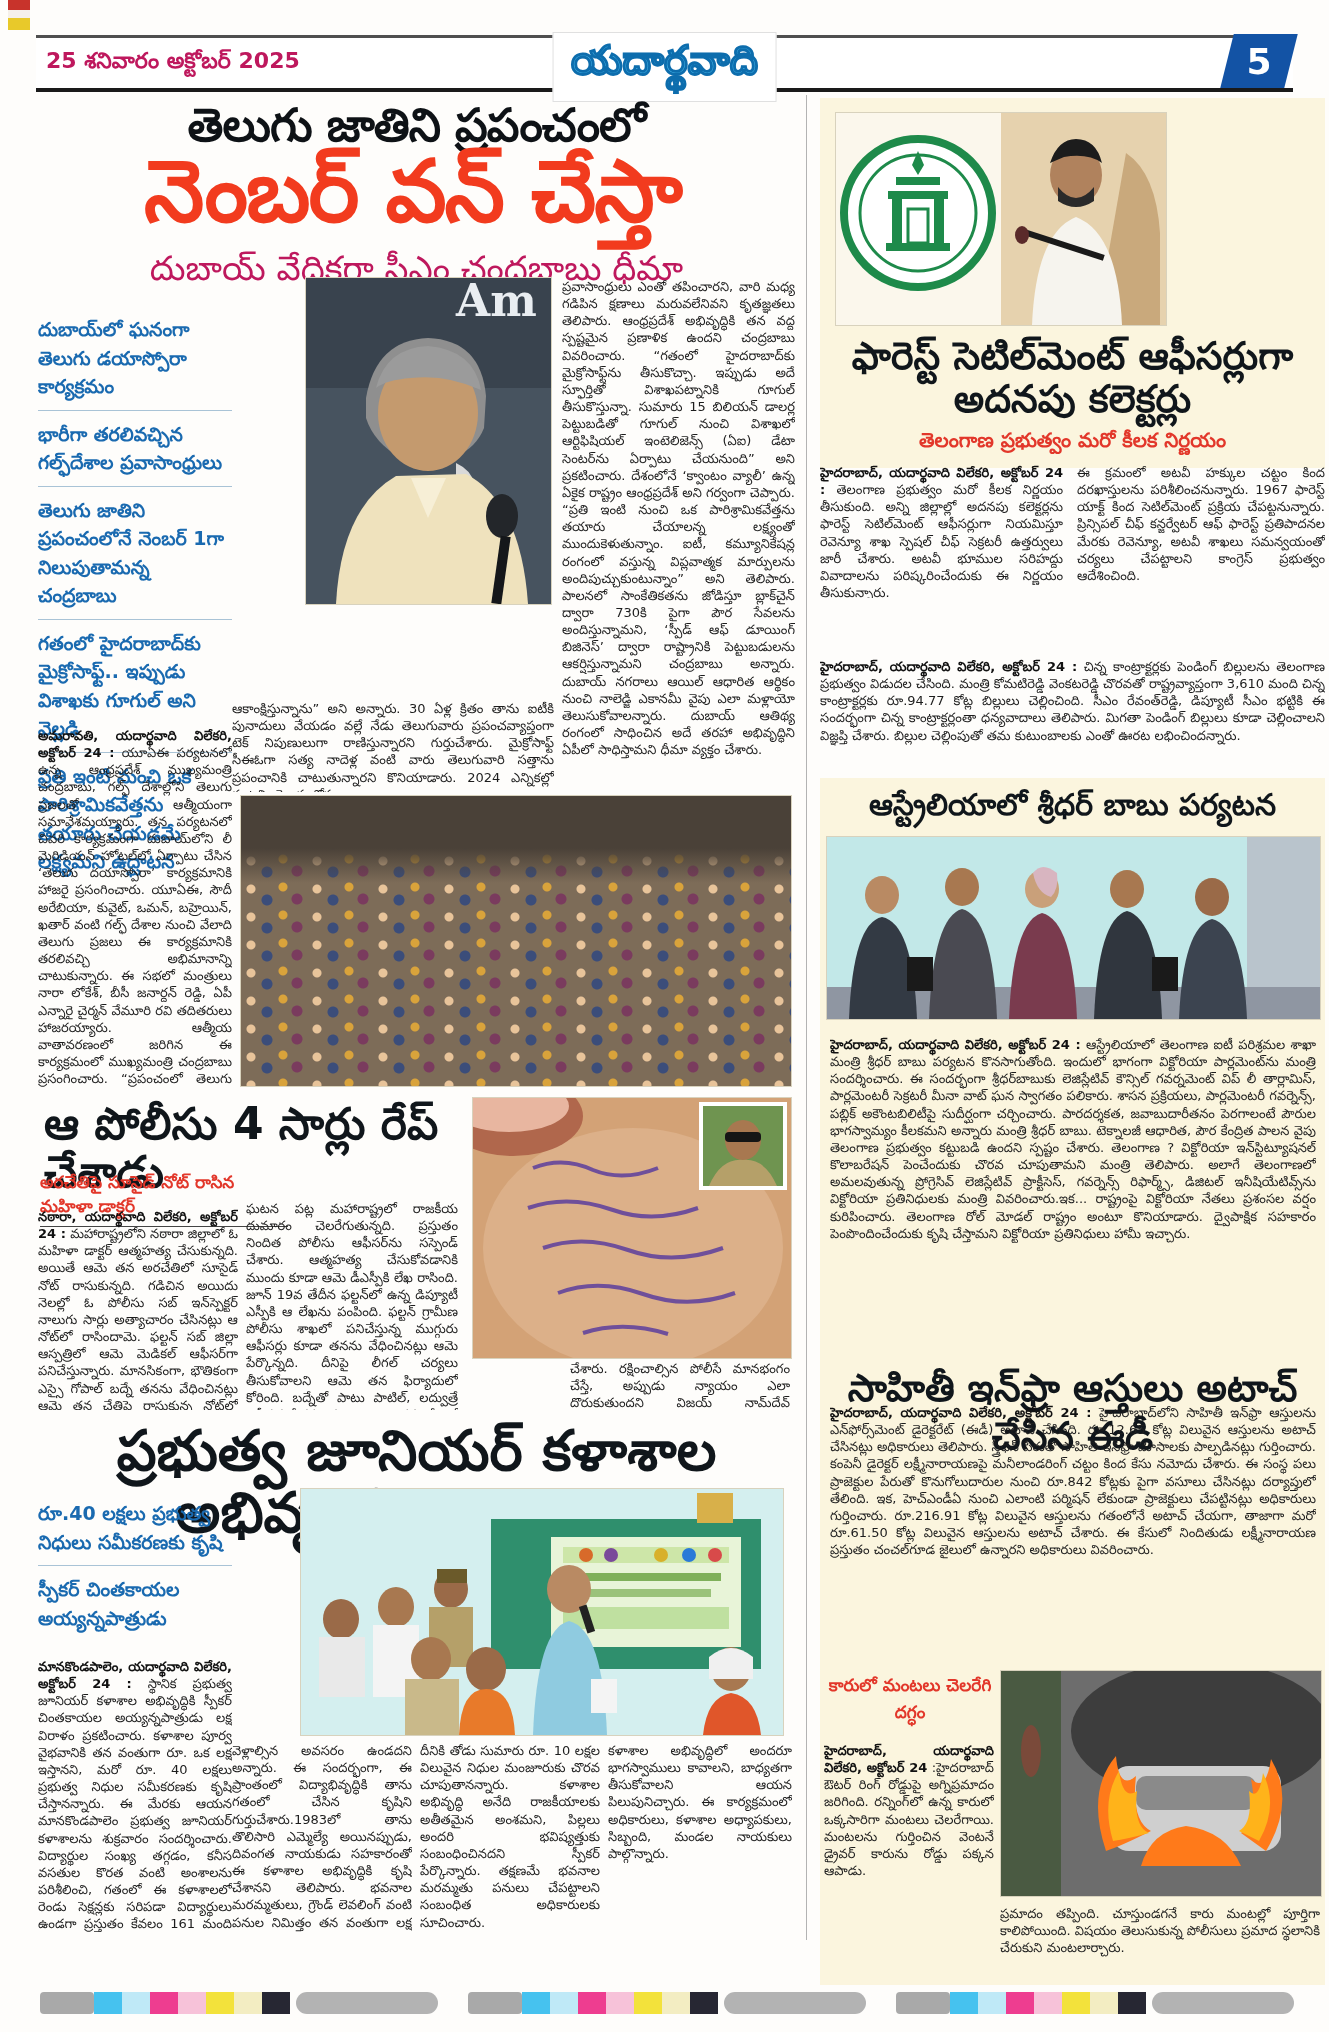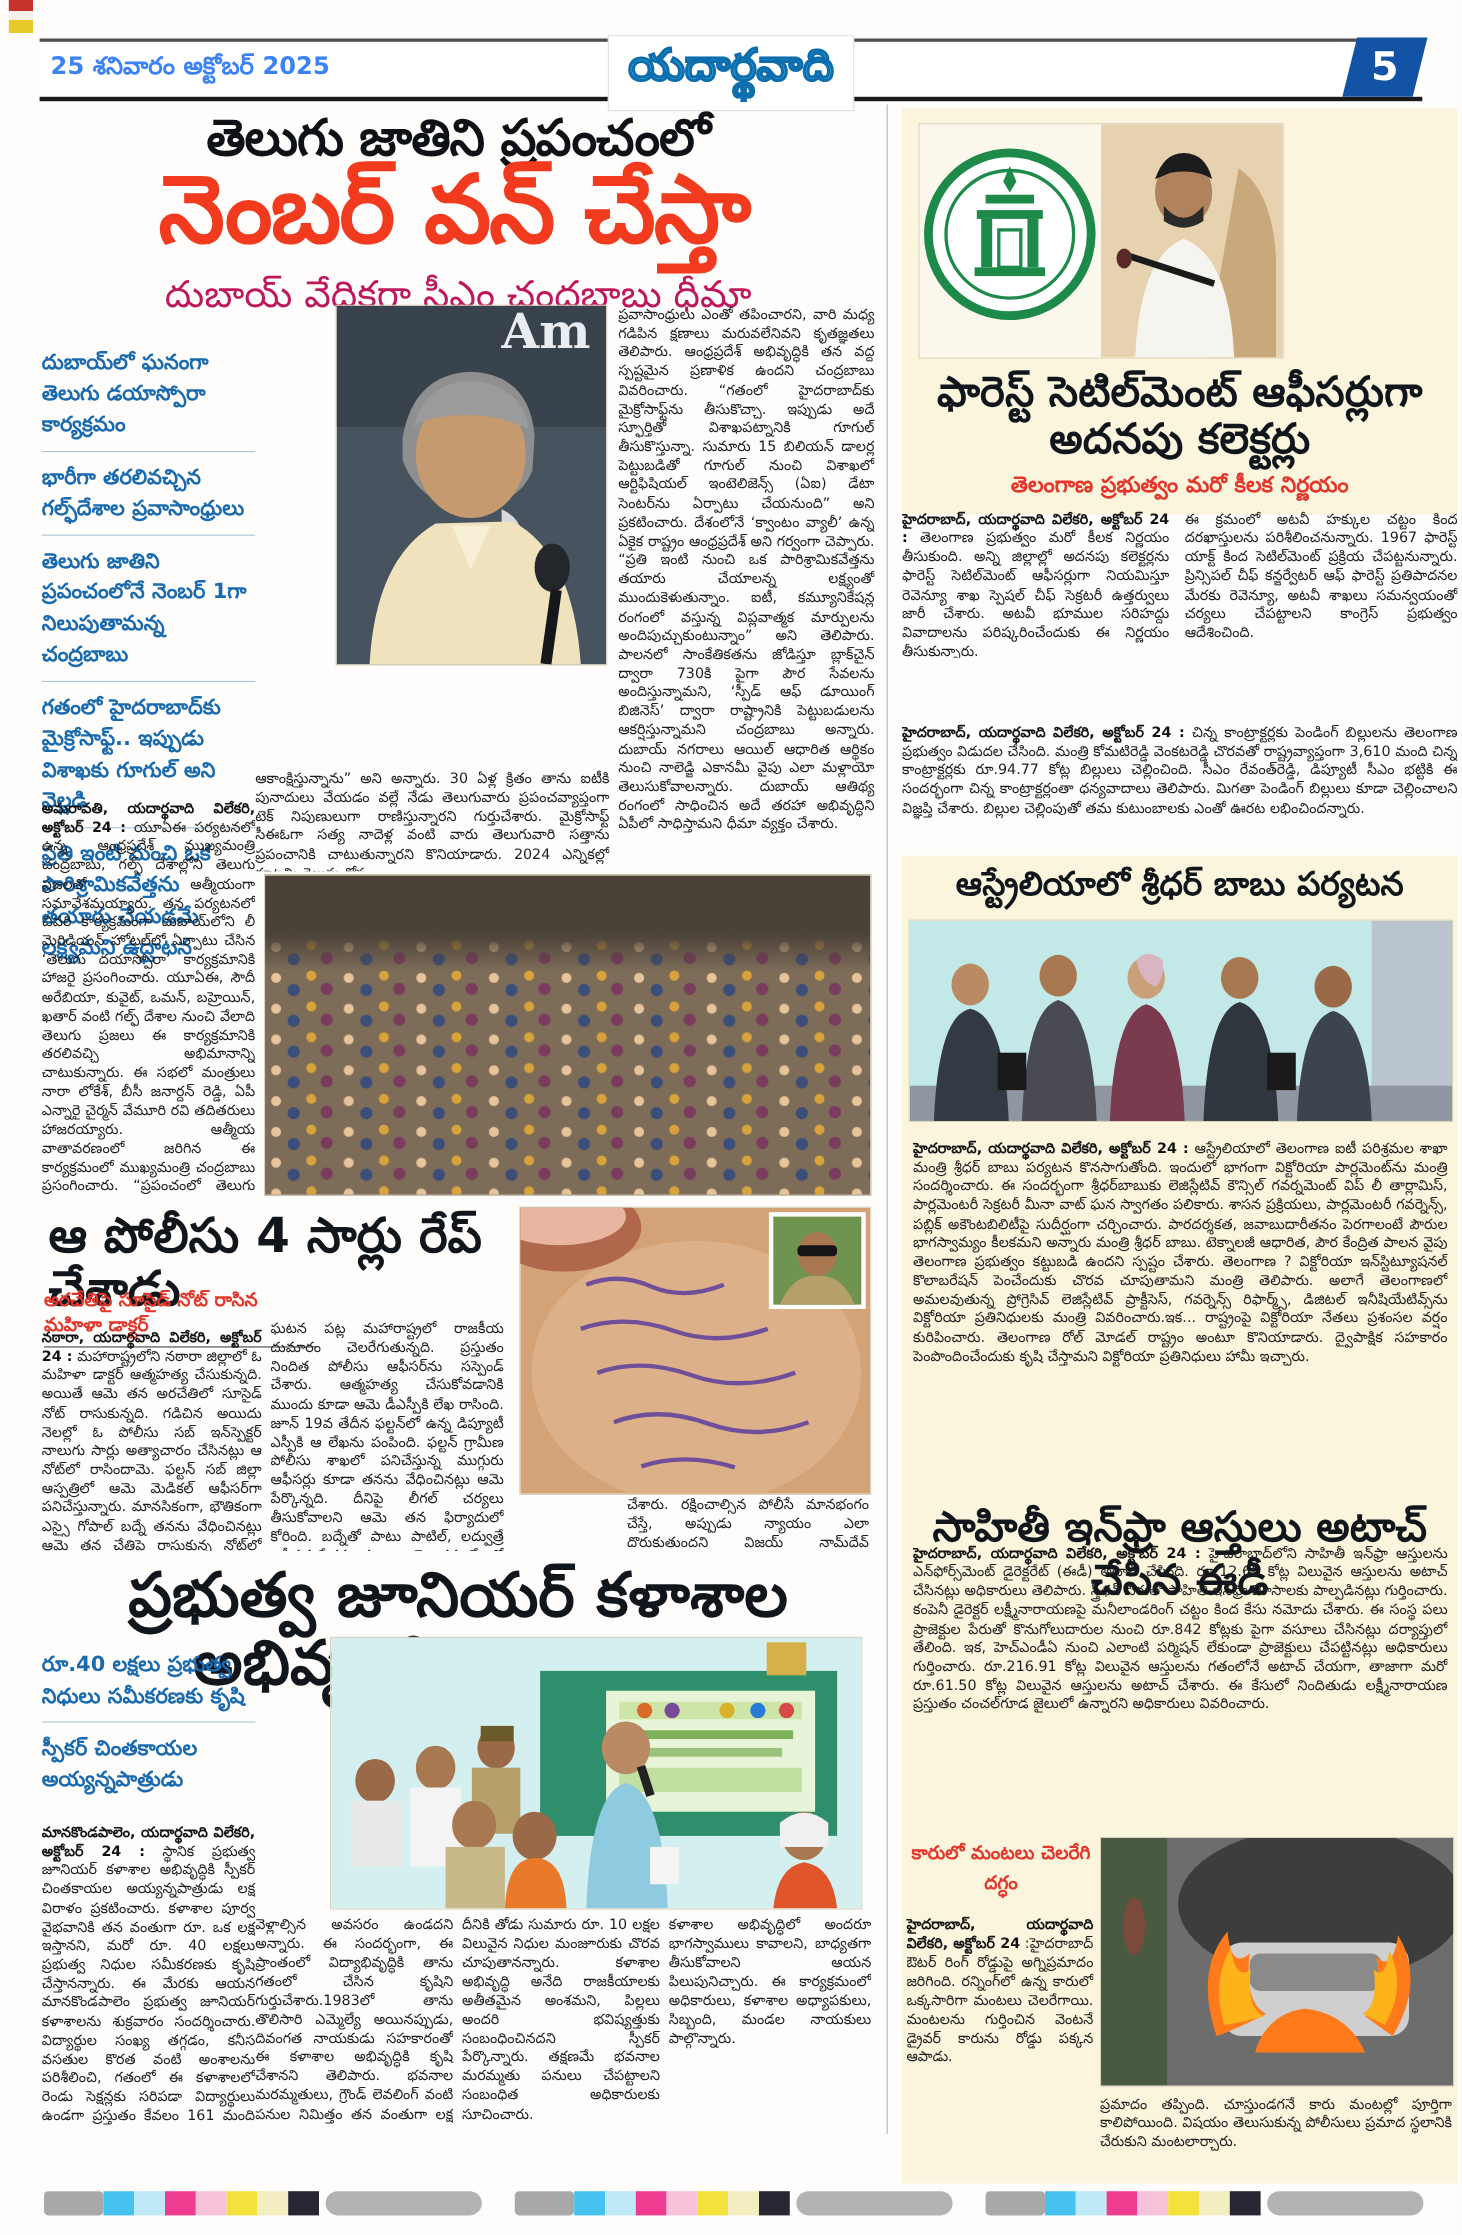--- a/index.html
+++ b/index.html
@@ -5,21 +5,21 @@
   html,body{margin:0;padding:0;background:#e8e8e8;}
   .page{position:relative;width:1329px;height:2032px;background:#fefdfb;margin:0 auto;
         font-family:"DejaVu Sans",sans-serif;overflow:hidden;}
   .abs{position:absolute;}
 
   
   .reg-strip{left:8px;top:0;width:22px;height:30px;
      background:linear-gradient(180deg,#c8332b 0 34%,#f5f0ea 34% 60%,#e8c92a 60% 100%);}
   .header-band{left:36px;top:35px;width:1257px;height:50px;
      border-top:3px solid #4f4f4f;border-bottom:4px solid #1a1a1a;background:#fff;}
-  .header-date{left:10px;top:10px;font-size:22px;font-weight:bold;color:#3b82f6;}
+  .header-date{left:10px;top:10px;font-size:22px;font-weight:bold;color:#be185d;}
   .masthead-box{left:50%;top:-6px;transform:translateX(-50%);background:#fff;
      border:1px solid #e0e0e0;padding:4px 18px 8px;}
   .masthead{font-size:40px;font-weight:bold;color:#45b8ec;
      -webkit-text-stroke:1.6px #0d6dad;text-shadow:0 0 1px #0d6dad;}
   .pagenum-box{right:2px;top:-4px;width:64px;height:54px;background:#1353a5;
      transform:skewX(-14deg);}
   .pagenum{width:100%;height:100%;display:flex;align-items:center;justify-content:center;
      transform:skewX(14deg);color:#fff;font-size:36px;font-weight:bold;}
 
   

